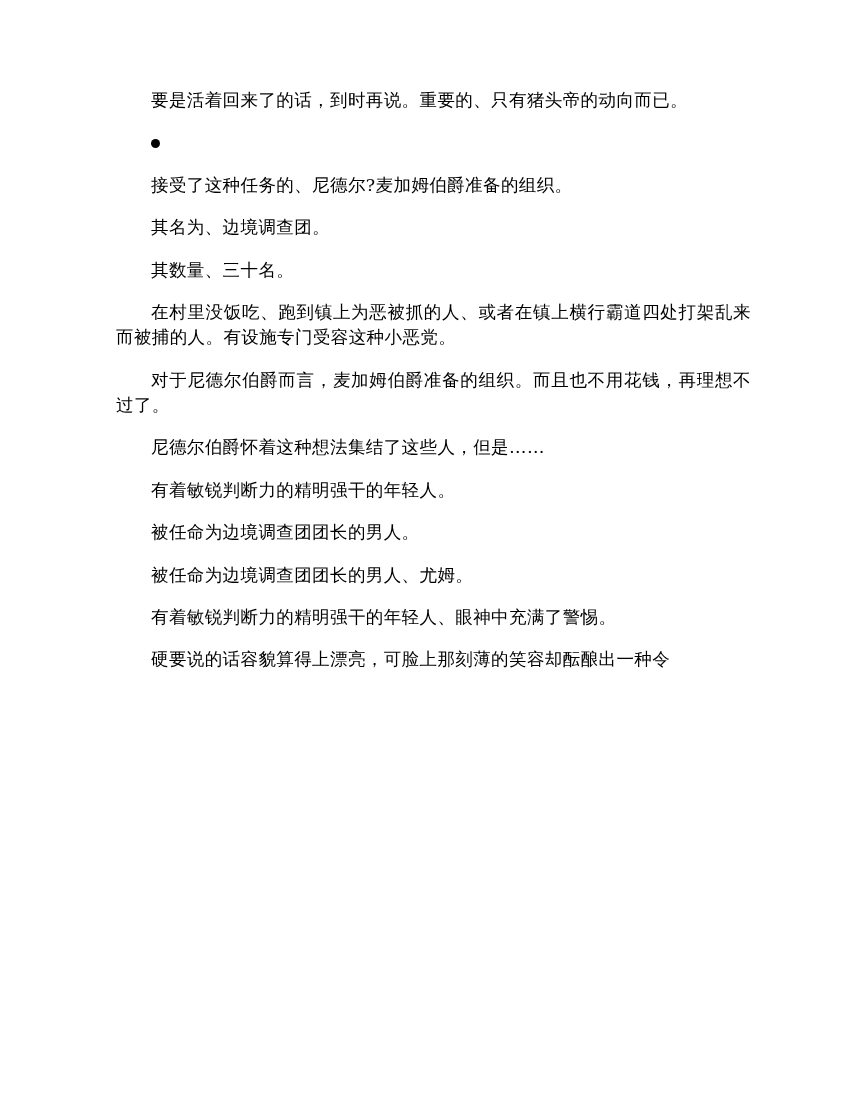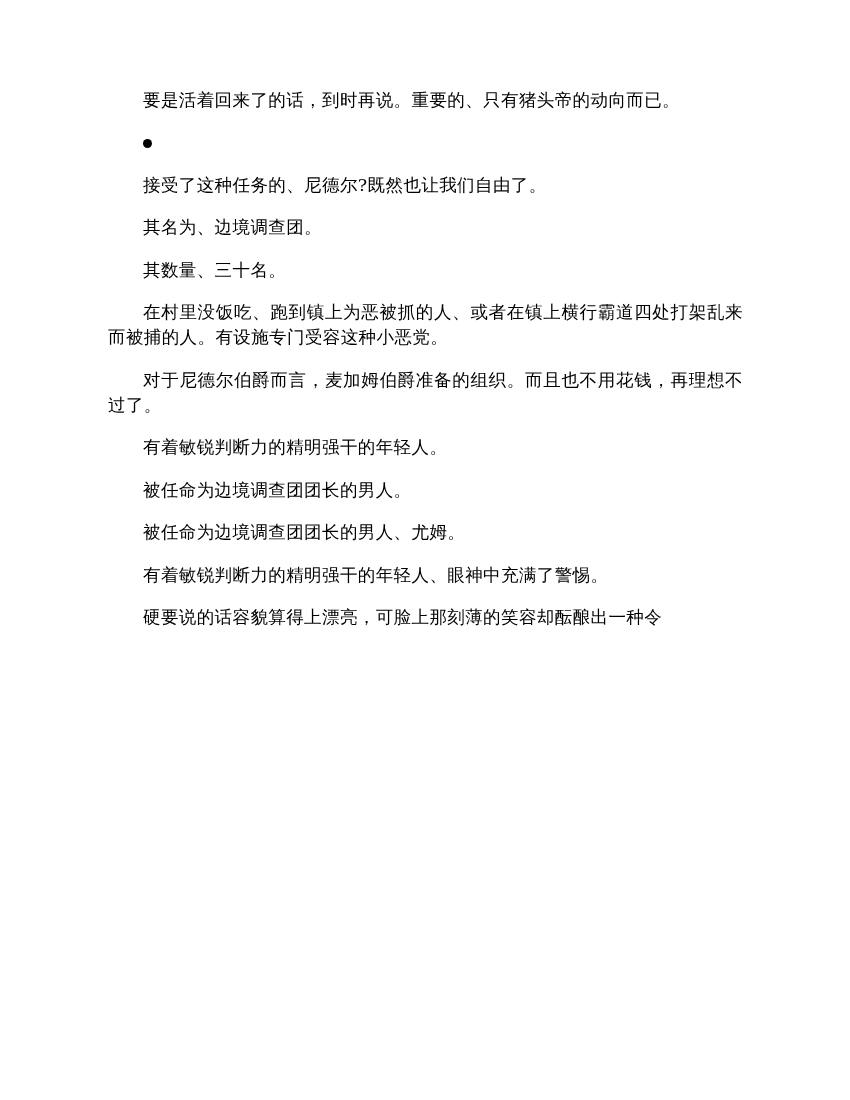--- a/index.html
+++ b/index.html
@@ -16,21 +16,21 @@
   }
   .page {
     position: relative;
     width: 850px;
     height: 1100px;
     background: #ffffff;
     box-sizing: border-box;
   }
   .content {
     position: absolute;
-    left: 108px;
+    left: 116px;
     top: 88px;
     width: 635px;
   }
   p.para {
     margin: 0 0 17px 0;
     font-size: 17.5px;
     line-height: 1.45;
     text-align: justify;
     text-indent: 2em;
     letter-spacing: 0.4px;
@@ -59,25 +59,26 @@
 
 <div class="page">
   <div class="content">
 
     <p class="para">要是活着回来了的话，到时再说。重要的、只有猪头帝的动向而已。</p>
 
     <div class="bullet-para">
       <span class="bullet-dot"></span>
     </div>
 
-    <p class="para">接受了这种任务的、尼德尔?既然也让我们自由了。</p>
+    <p class="para">接受了这种任务的、尼德尔?麦加姆伯爵准备的组织。</p>
     <p class="para">其名为、边境调查团。</p>
     <p class="para">其数量、三十名。</p>
     <p class="para">在村里没饭吃、跑到镇上为恶被抓的人、或者在镇上横行霸道四处打架乱来而被捕的人。有设施专门受容这种小恶党。</p>
     <p class="para">对于尼德尔伯爵而言，麦加姆伯爵准备的组织。而且也不用花钱，再理想不过了。</p>
+    <p class="para">尼德尔伯爵怀着这种想法集结了这些人，但是……</p>
     <p class="para">有着敏锐判断力的精明强干的年轻人。</p>
     <p class="para">被任命为边境调查团团长的男人。</p>
     <p class="para">被任命为边境调查团团长的男人、尤姆。</p>
     <p class="para">有着敏锐判断力的精明强干的年轻人、眼神中充满了警惕。</p>
     <p class="para">硬要说的话容貌算得上漂亮，可脸上那刻薄的笑容却酝酿出一种令</p>
 
   </div>
 </div>
 
 </body></html>

